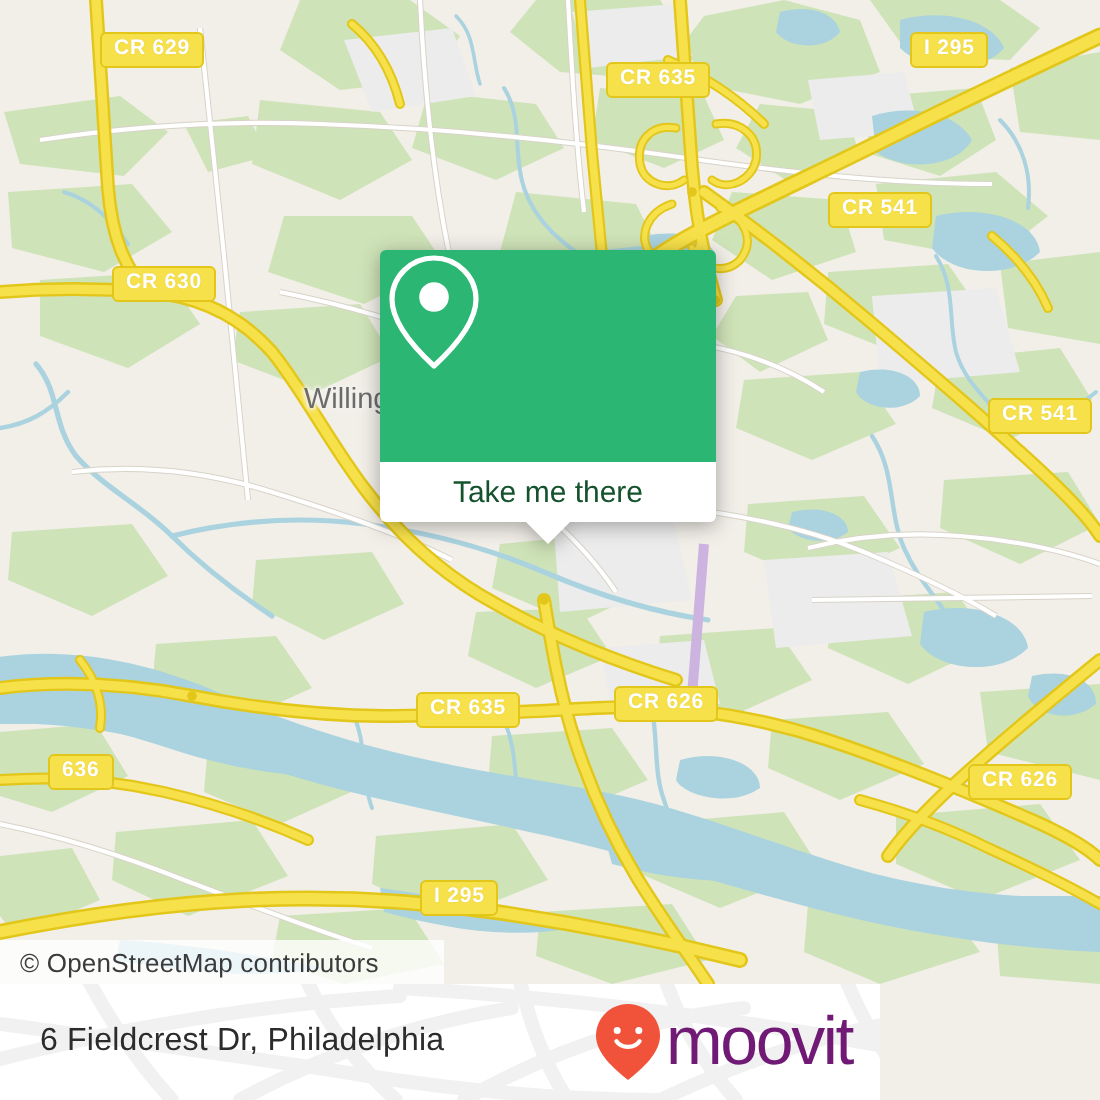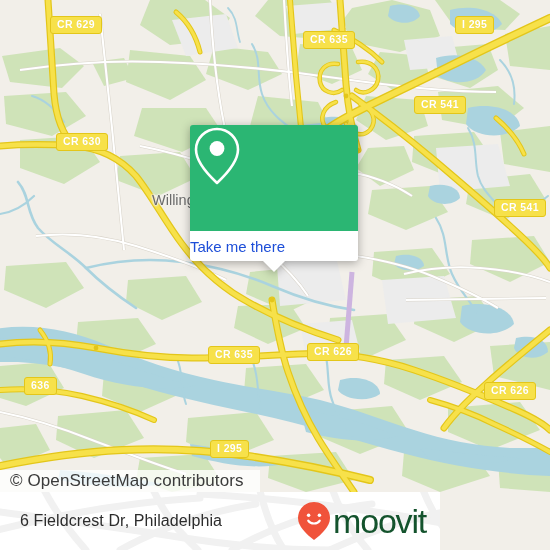--- a/index.html
+++ b/index.html
@@ -9,25 +9,25 @@
     background:#f2efe9;
   }
   #app{position:relative;width:550px;height:550px;overflow:hidden;background:#f2efe9;}
 
   
   #map{position:absolute;left:0;top:0;width:550px;height:492px;overflow:hidden;background:#f2efe9;}
   #map svg{position:absolute;left:0;top:0;}
 
   
   #attribution{
-    position:absolute;left:0;bottom:0;height:22px;width:260px;
+    position:absolute;left:0;bottom:0;height:22px;width:222px;
     background:rgba(255,255,255,0.78);
     display:flex;align-items:center;
     padding-left:10px;box-sizing:border-box;
-    font-size:17px;color:#3b3b3b;letter-spacing:.1px;
+    font-size:13px;color:#3b3b3b;letter-spacing:.1px;
   }
 
   
   .shield{
     position:absolute;
     background:#f7e14a;
     border:1.4px solid #e3c61a;
     border-radius:3px;
     color:#ffffff;
     font-size:10.5px;font-weight:bold;
@@ -56,22 +56,22 @@
     position:absolute;left:190px;top:125px;width:168px;
     filter:drop-shadow(0 2px 5px rgba(0,0,0,.32));
   }
   #popup-green{
     background:#2bb673;
     height:106px;border-radius:3px 3px 0 0;
     display:flex;align-items:center;justify-content:center;
   }
   #popup-foot{
     background:#ffffff;height:30px;border-radius:0 0 3px 3px;
-    display:flex;align-items:center;
-    font-size:15px;color:#1d4ed8;
+    display:flex;align-items:center;justify-content:center;
+    font-size:15px;color:#14532d;
     position:relative;
   }
   #popup-tail{
     position:absolute;left:50%;transform:translateX(-50%);
     bottom:-11px;width:0;height:0;
     border-left:11px solid transparent;
     border-right:11px solid transparent;
     border-top:11px solid #ffffff;
   }
 
@@ -85,21 +85,21 @@
     position:absolute;left:20px;top:0;height:58px;
     display:flex;align-items:center;
     font-size:16px;color:#2c2c2c;letter-spacing:.1px;
     z-index:2;
   }
   #brand{
     position:absolute;right:14px;top:0;height:58px;
     display:flex;align-items:center;gap:2px;z-index:2;
   }
   #brand-word{
-    font-size:34px;color:#14532d;letter-spacing:-1.2px;
+    font-size:34px;color:#701a75;letter-spacing:-1.2px;
     line-height:34px;font-weight:400;
   }
 </style>
 </head>
 <body>
 
 <div id="app">
 
   <div id="map">
     <svg width="550" height="492" viewBox="0 0 550 492">

